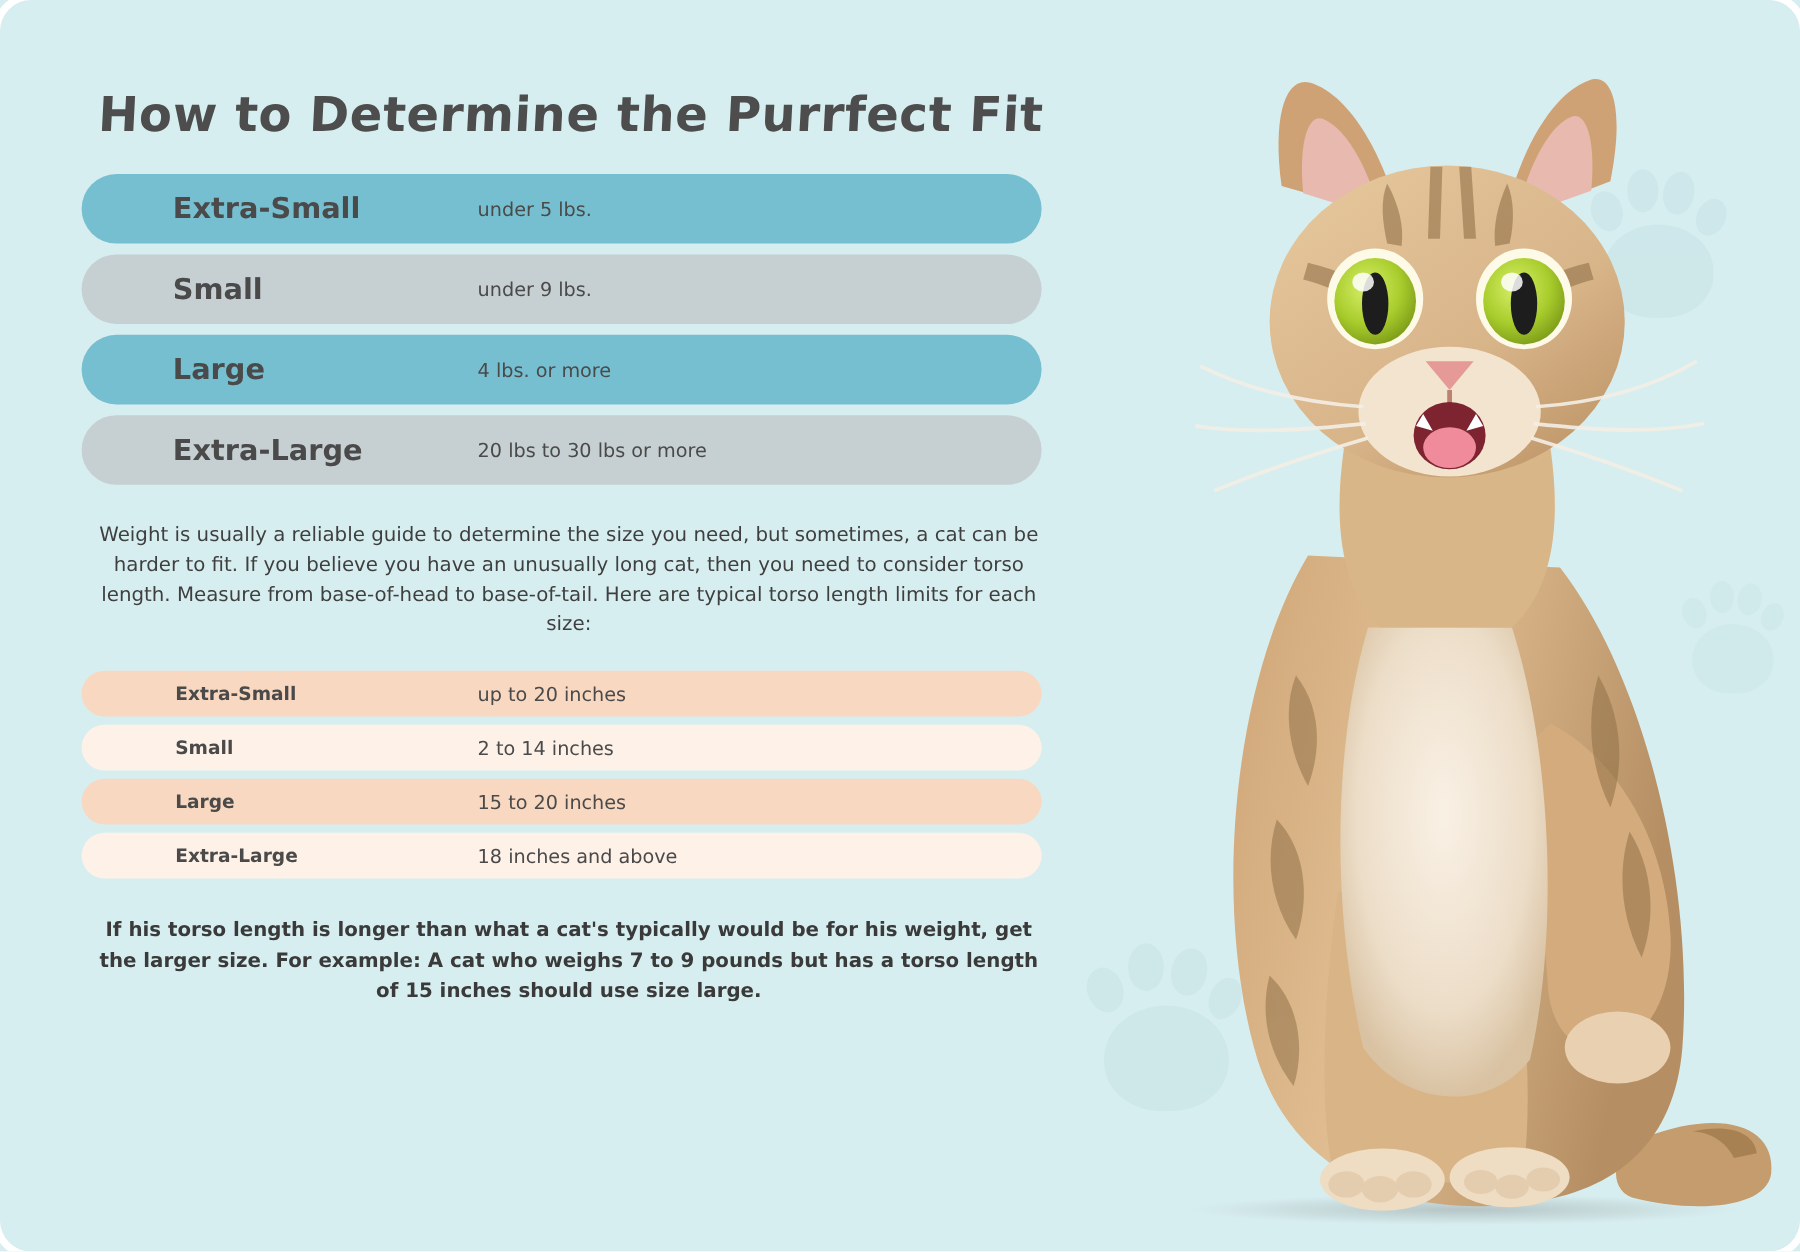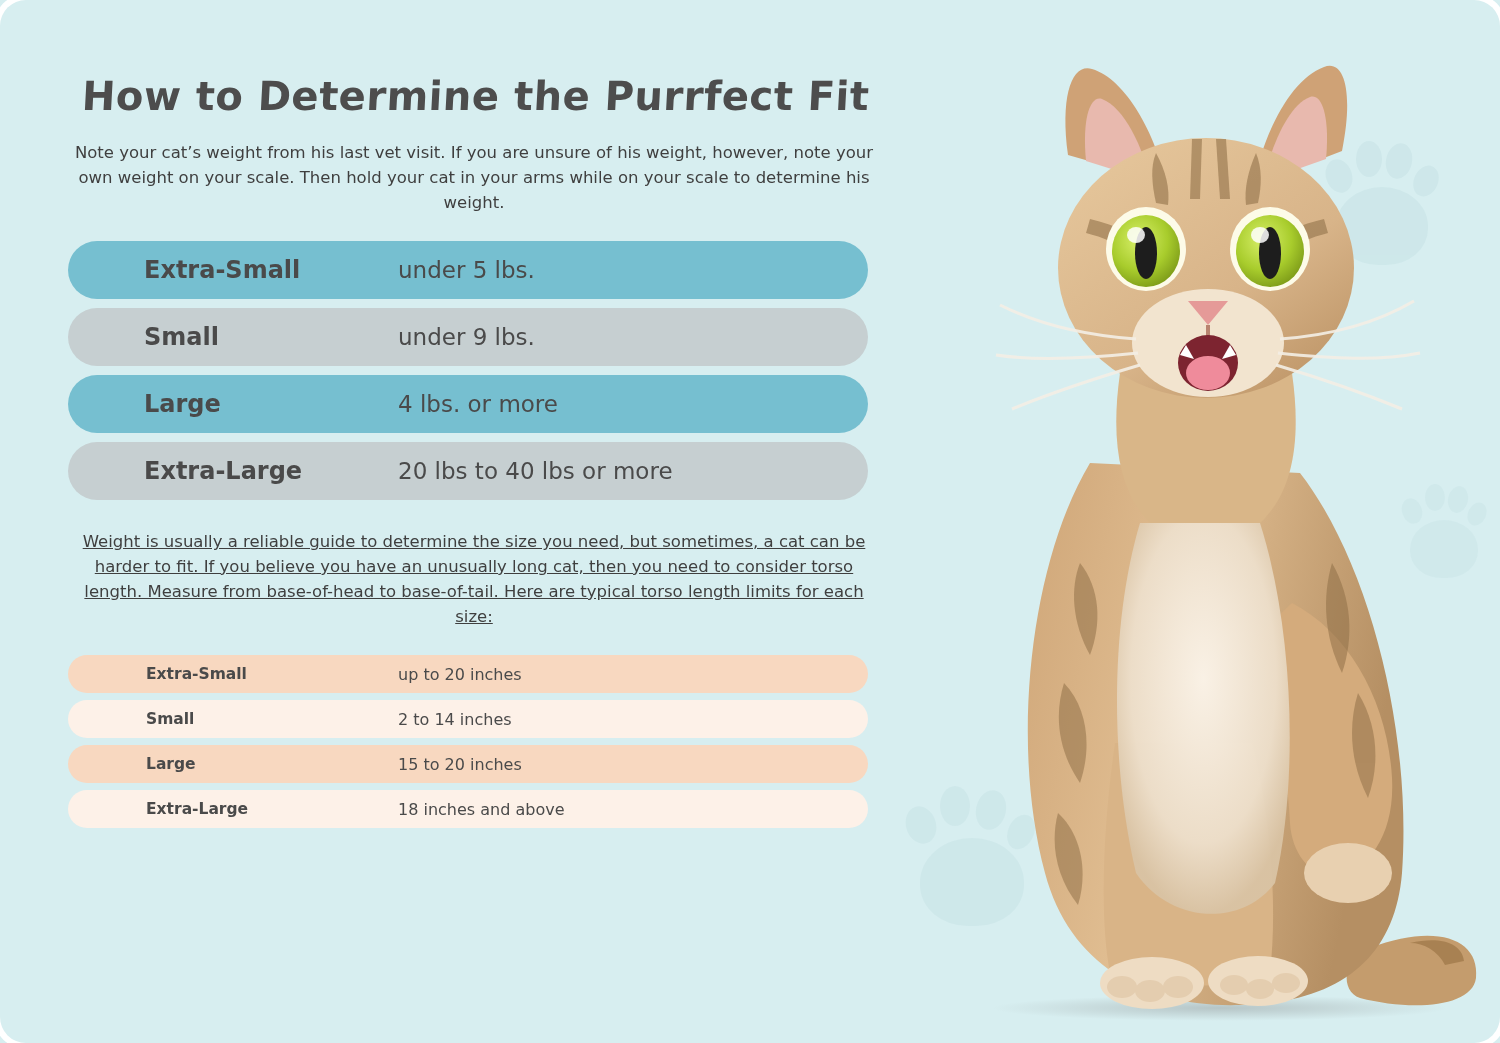--- a/index.html
+++ b/index.html
@@ -72,32 +72,31 @@
   .w-row.odd  { background: #76bfd0; }
   .w-row.even { background: #c6cfd1; }
   .w-label {
     width: 330px;
     padding-left: 76px;
     font-size: 24px;
     font-weight: bold;
     color: #4a4a4a;
   }
   .w-value {
-    font-size: 23px;
+    font-size: 16px;
     color: #4a4a4a;
   }
 
   .mid-text {
     width: 800px;
     margin: 30px auto 0 auto;
     text-align: center;
     font-size: 16.5px;
     line-height: 1.5;
     color: #3f3f3f;
-    text-decoration: underline;
   }
 
   
   .torso-table {
     margin-top: 26px;
     width: 800px;
   }
   .t-row {
     display: flex;
     align-items: center;
@@ -313,38 +312,37 @@
           <path d="M336 322 C 390 338 428 352 462 366"></path>
         </g>
       </svg>
     </div>
   </div>
 
   <div class="left">
 
     <h1 class="title">How to Determine the Purrfect Fit</h1>
 
-    <p class="intro">Note your cat’s weight from his last vet visit. If you are unsure of his weight, however, note your own weight on your scale. Then hold your cat in your arms while on your scale to determine his weight.</p>
 
     <div class="weight-table">
       <div class="w-row odd">
         <div class="w-label">Extra-Small</div>
         <div class="w-value">under 5 lbs.</div>
       </div>
       <div class="w-row even">
         <div class="w-label">Small</div>
         <div class="w-value">under 9 lbs.</div>
       </div>
       <div class="w-row odd">
         <div class="w-label">Large</div>
         <div class="w-value">4 lbs. or more</div>
       </div>
       <div class="w-row even">
         <div class="w-label">Extra-Large</div>
-        <div class="w-value">20 lbs to 40 lbs or more</div>
+        <div class="w-value">20 lbs to 30 lbs or more</div>
       </div>
     </div>
 
     <p class="mid-text">Weight is usually a reliable guide to determine the size you need, but sometimes, a cat can be harder to fit. If you believe you have an unusually long cat, then you need to consider torso length. Measure from base-of-head to base-of-tail. Here are typical torso length limits for each size:</p>
 
     <div class="torso-table">
       <div class="t-row odd">
         <div class="t-label">Extra-Small</div>
         <div class="t-value">up to 20 inches</div>
       </div>
@@ -355,14 +353,15 @@
       <div class="t-row odd">
         <div class="t-label">Large</div>
         <div class="t-value">15 to 20 inches</div>
       </div>
       <div class="t-row even">
         <div class="t-label">Extra-Large</div>
         <div class="t-value">18 inches and above</div>
       </div>
     </div>
 
+    <p class="footnote">If his torso length is longer than what a cat's typically would be for his weight, get the larger size. For example: A cat who weighs 7 to 9 pounds but has a torso length of 15 inches should use size large.</p>
   </div>
 </div>
 
 </body></html>

